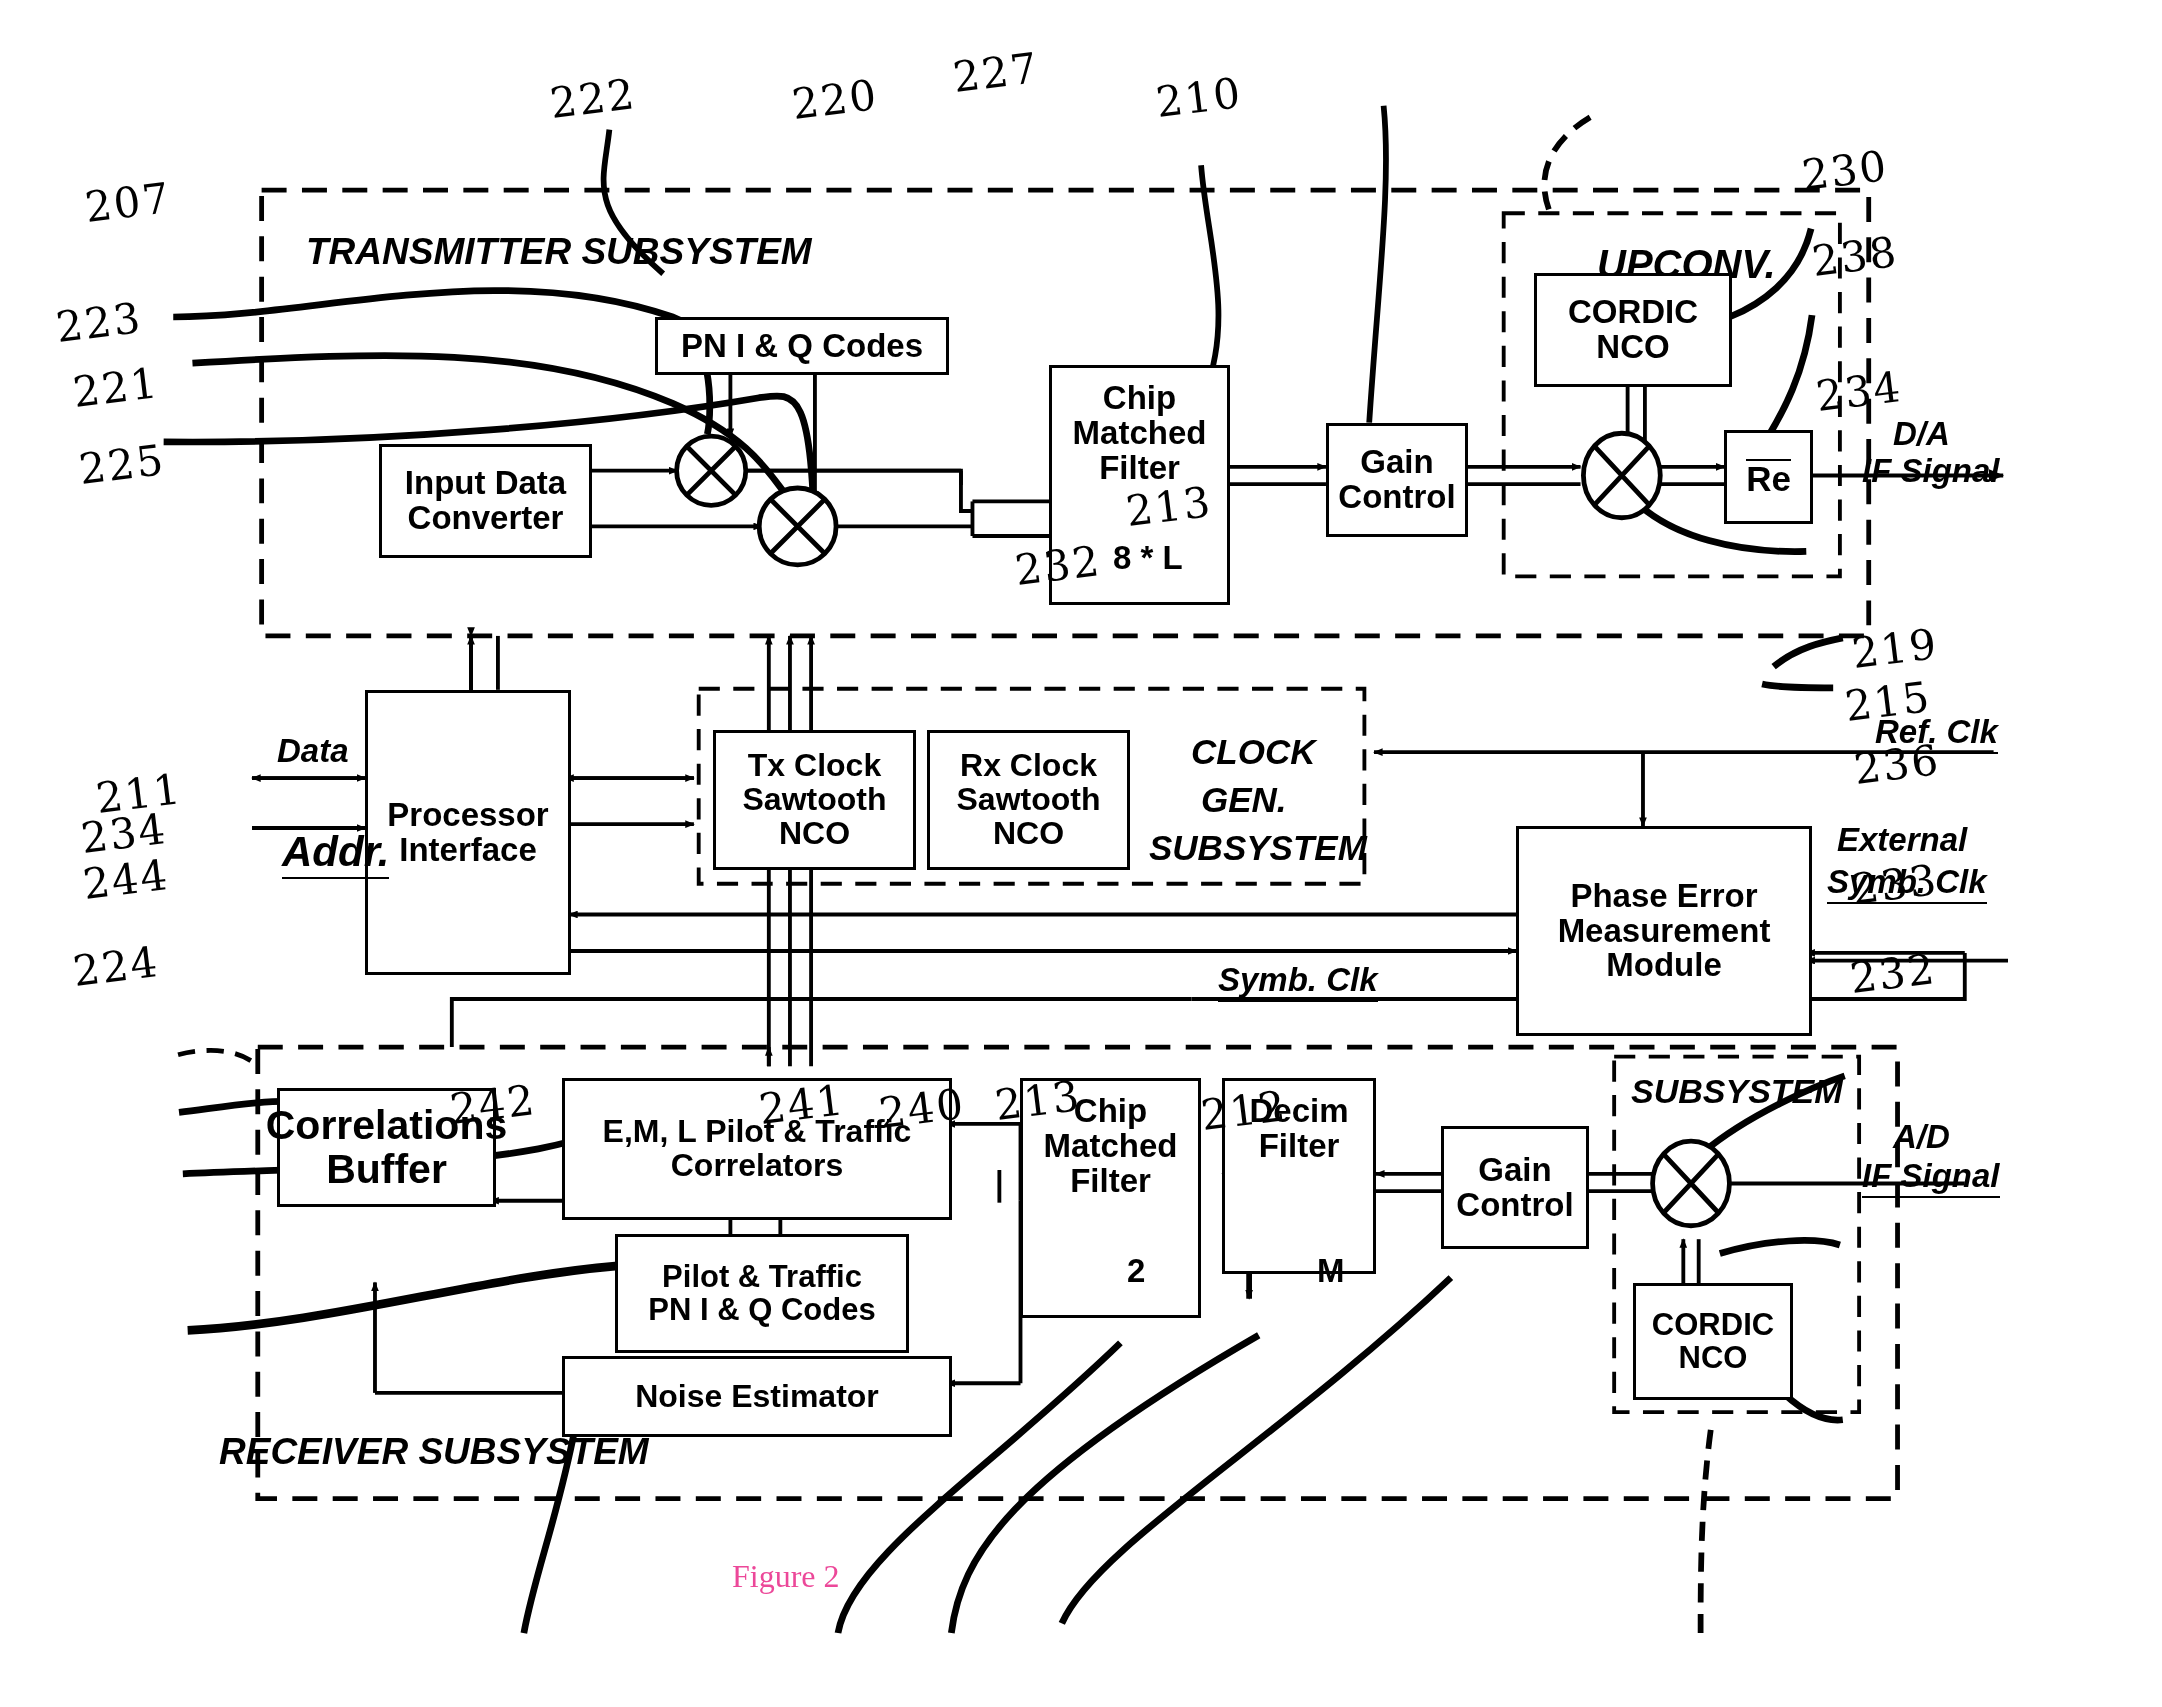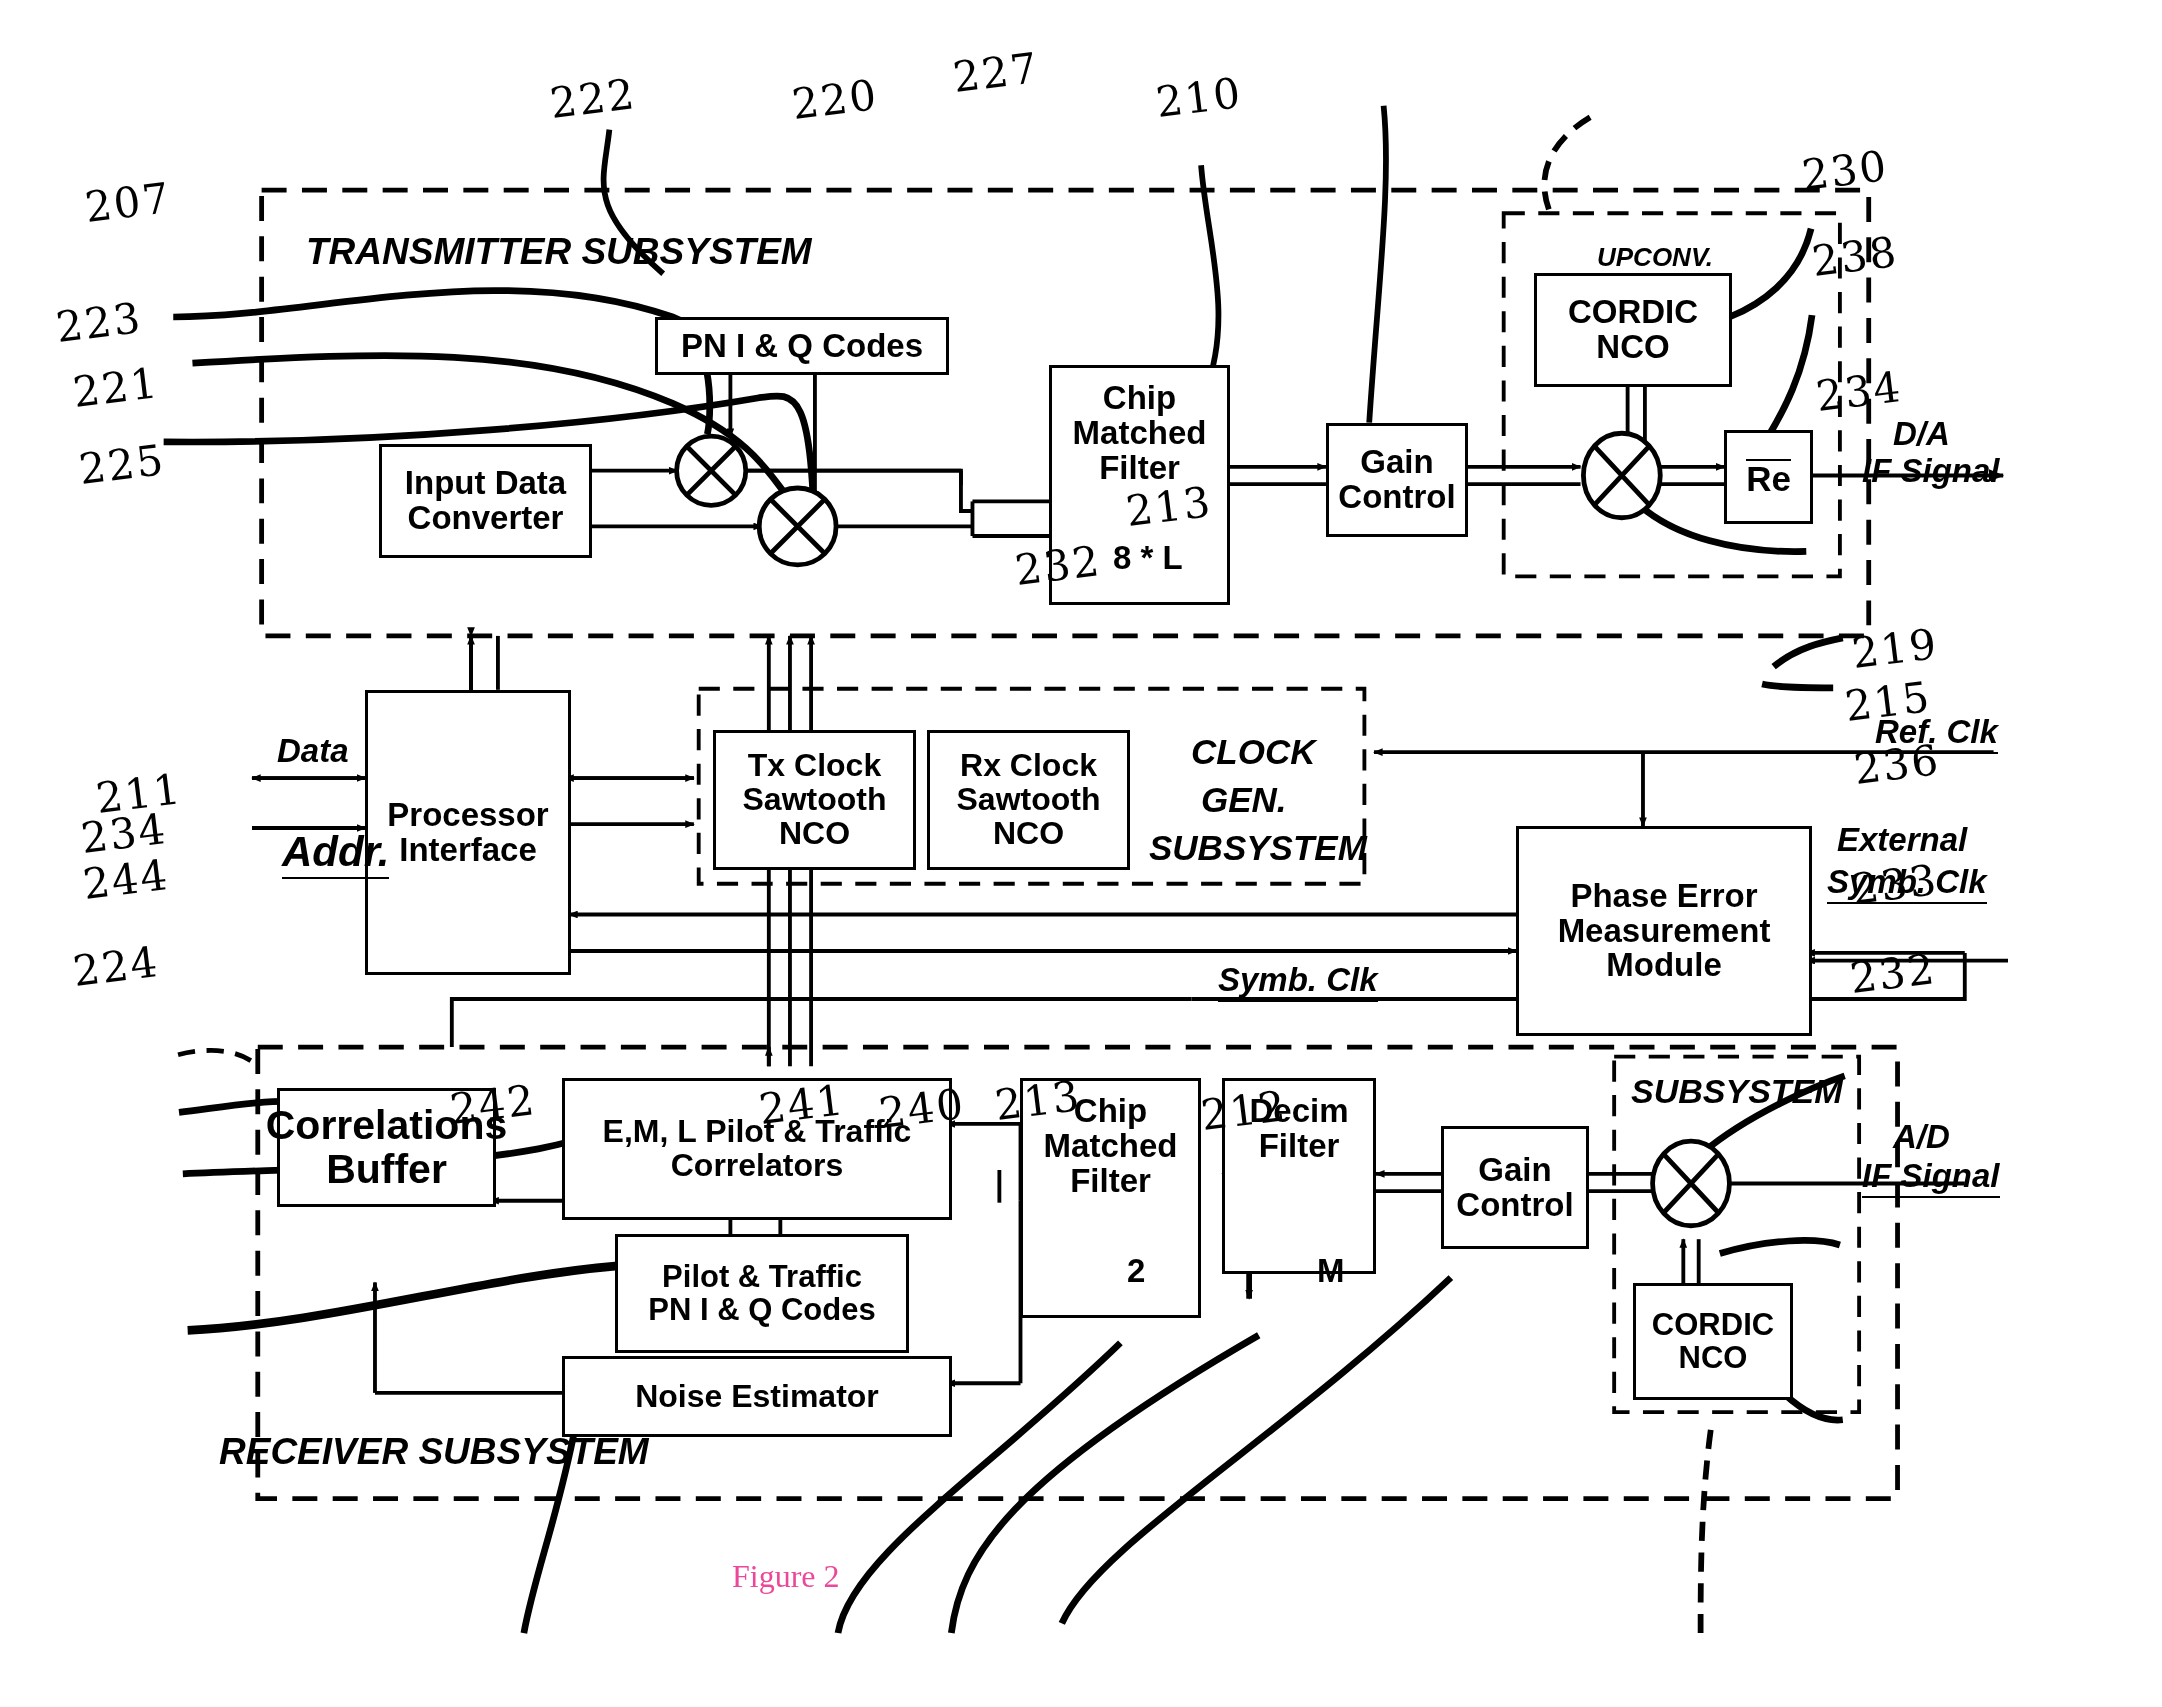--- a/index.html
+++ b/index.html
@@ -266,21 +266,21 @@
     <span>Matched</span>
     <span>Filter</span>
     <span style="position:absolute;left:61px;top:173px;">8 * L</span>
   </div>
 
   <div class="blk" style="left:1326px;top:423px;width:136px;height:108px;font-size:33px;flex-direction:column;">
     <span>Gain</span>
     <span>Control</span>
   </div>
 
-  <div class="sub" style="left:1597px;top:242px;font-size:26px;">UPCONV.</div>
+  <div class="sub" style="left:1597px;top:242px;font-size:40px;">UPCONV.</div>
 
   <div class="blk" style="left:1534px;top:273px;width:192px;height:108px;font-size:33px;flex-direction:column;">
     <span>CORDIC</span>
     <span>NCO</span>
   </div>
 
   <div class="blk" style="left:1724px;top:430px;width:83px;height:88px;font-size:35px;">
     <span class="overbar">Re</span>
   </div>
 

